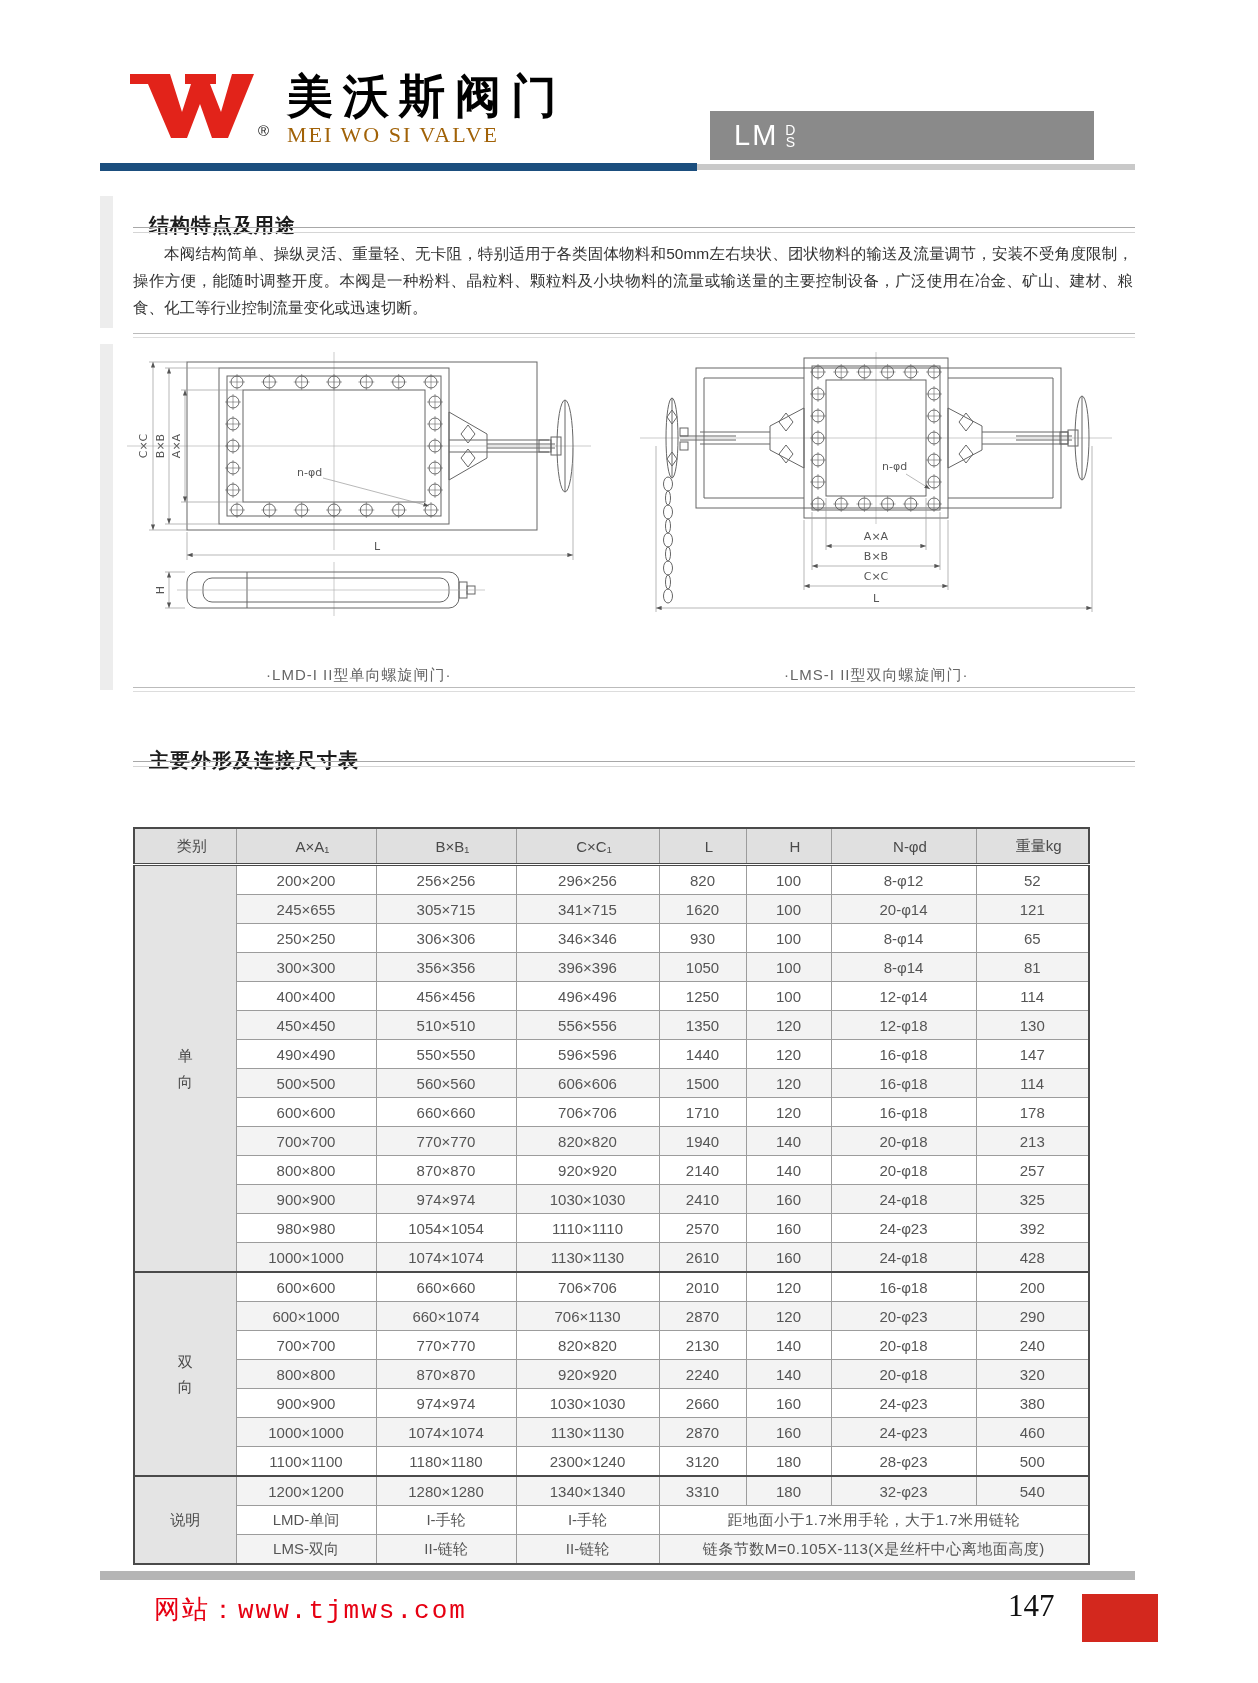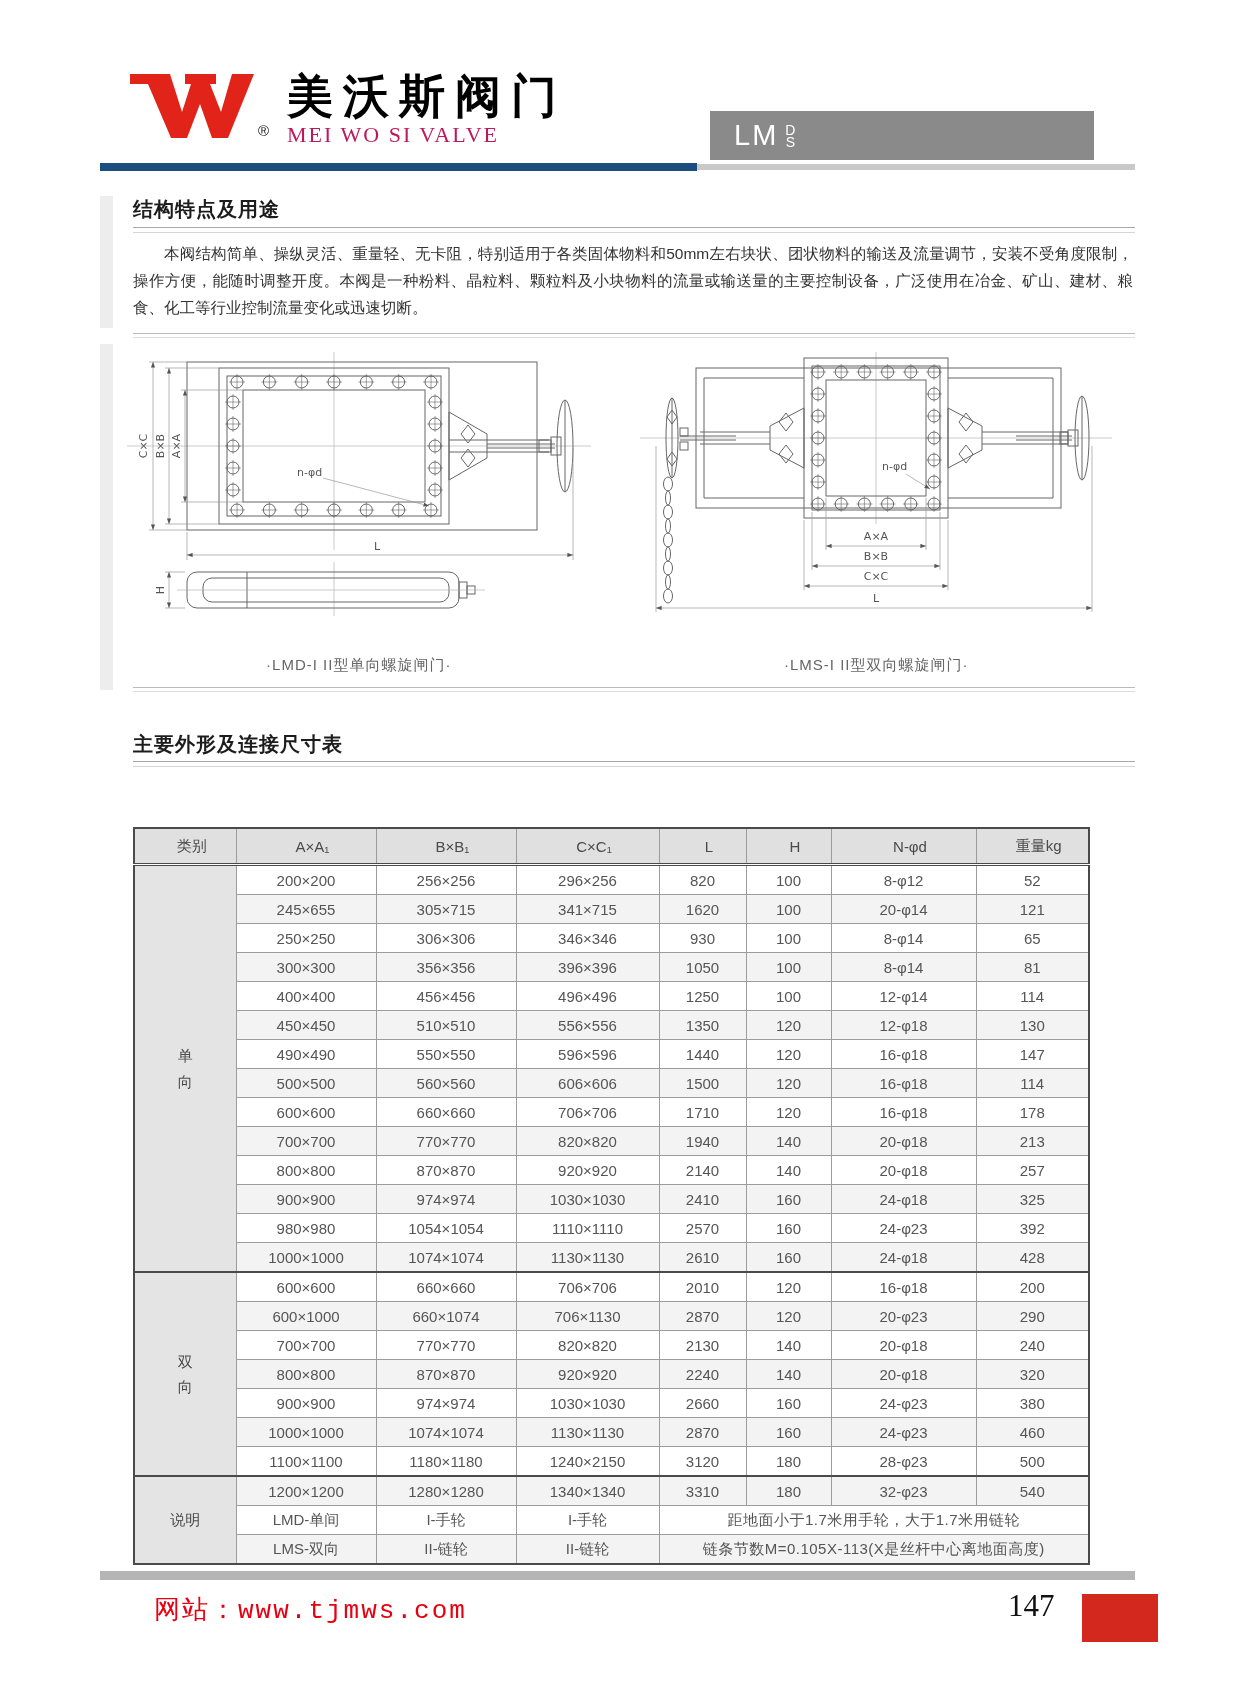--- a/index.html
+++ b/index.html
@@ -6,50 +6,50 @@
   .page{position:relative;width:1258px;height:1683px;background:#fff;overflow:hidden;
         font-family:"Liberation Sans",sans-serif;color:#333;}
 
   
   .logo{position:absolute;left:128px;top:66px;display:flex;align-items:flex-start;}
   .logo-mark{width:128px;height:78px;}
   .reg{font-size:15px;color:#222;margin:56px 4px 0 2px;}
   .logo-text{margin-left:14px;}
   .logo-cn{font-family:"Liberation Serif",serif;font-weight:bold;font-size:46px;color:#000000;
            letter-spacing:10px;line-height:1.35;}
-  .logo-en{font-family:"Liberation Serif",serif;font-size:22px;color:#be185d;letter-spacing:2px;margin-top:-6px;}
+  .logo-en{font-family:"Liberation Serif",serif;font-size:22px;color:#a16207;letter-spacing:2px;margin-top:-6px;}
   .banner{position:absolute;left:710px;top:111px;width:384px;height:49px;background:#8a8a8a;
           color:#fff;display:flex;align-items:center;padding-left:24px;box-sizing:border-box;
           font-size:29px;letter-spacing:2px;}
   .stack{display:inline-flex;flex-direction:column;align-items:center;font-size:14px;
          line-height:12px;margin:0 2px 0 7px;}
   .rule{position:absolute;left:100px;top:163px;width:1035px;height:8px;display:flex;}
   .rule-blue{width:597px;height:8px;background:#1b4e7e;}
   .rule-gray{flex:1;height:6px;margin-top:1px;background:#c9c9c9;}
 
   
   .strip{position:absolute;left:100px;width:13px;background:#ededed;}
   .strip-a{top:196px;height:132px;}
   .strip-b{top:344px;height:346px;}
   .intro-title,.dims-title{position:absolute;left:133px;font-size:20px;font-weight:bold;color:#1c1c1c;
-          letter-spacing:1px;margin:0;text-align:right;}
+          letter-spacing:1px;margin:16px;text-align:right;}
   .intro-title{top:196px;}
   .sec-rule{position:absolute;left:133px;width:1002px;height:4px;border-top:1px solid #a8a8a8;border-bottom:1px solid #d5d5d5;}
   .intro-rule{top:227px;}
   .intro-body{position:absolute;left:133px;top:240px;width:1000px;margin:0;font-size:15.5px;
           line-height:27px;color:#333;text-align:justify;text-indent:2em;}
 
   .divider{position:absolute;left:133px;width:1002px;height:3px;border-top:1px solid #bbb;border-bottom:1px solid #ddd;}
   .div-a{top:333px;}
   .div-b{top:687px;}
 
   
   .drawings{position:absolute;left:100px;top:350px;width:1035px;display:flex;justify-content:space-around;}
   figure{margin:0;}
-  figcaption{text-align:center;color:#666;font-size:15px;margin-top:2px;letter-spacing:1px;}
+  figcaption{text-align:center;color:#666;font-size:15px;margin-top:12px;letter-spacing:1px;}
   .draw{stroke:#666;fill:none;stroke-width:1;}
   .draw text{stroke:none;fill:#555;font-size:11px;font-family:"DejaVu Sans",sans-serif;}
   .thin{stroke:#999;stroke-width:0.7;}
   .cline{stroke:#aaa;stroke-width:0.6;}
 
   
   .dims-title{top:731px;}
   .dims-rule{top:761px;}
   table{position:absolute;left:133px;top:827px;border-collapse:collapse;table-layout:fixed;
         font-size:15px;color:#555;border:2px solid #4a4a4a;}
@@ -616,21 +616,21 @@
           <td>1074×1074</td>
           <td>1130×1130</td>
           <td>2870</td>
           <td>160</td>
           <td>24-φ23</td>
           <td>460</td>
         </tr>
         <tr>
           <td>1100×1100</td>
           <td>1180×1180</td>
-          <td>1240×2150</td>
+          <td>2300×1240</td>
           <td>3120</td>
           <td>180</td>
           <td>28-φ23</td>
           <td>500</td>
         </tr>
         <tr class="alt gstart">
           <td class="cat" rowspan="3">说明</td>
           <td>1200×1200</td>
           <td>1280×1280</td>
           <td>1340×1340</td>

